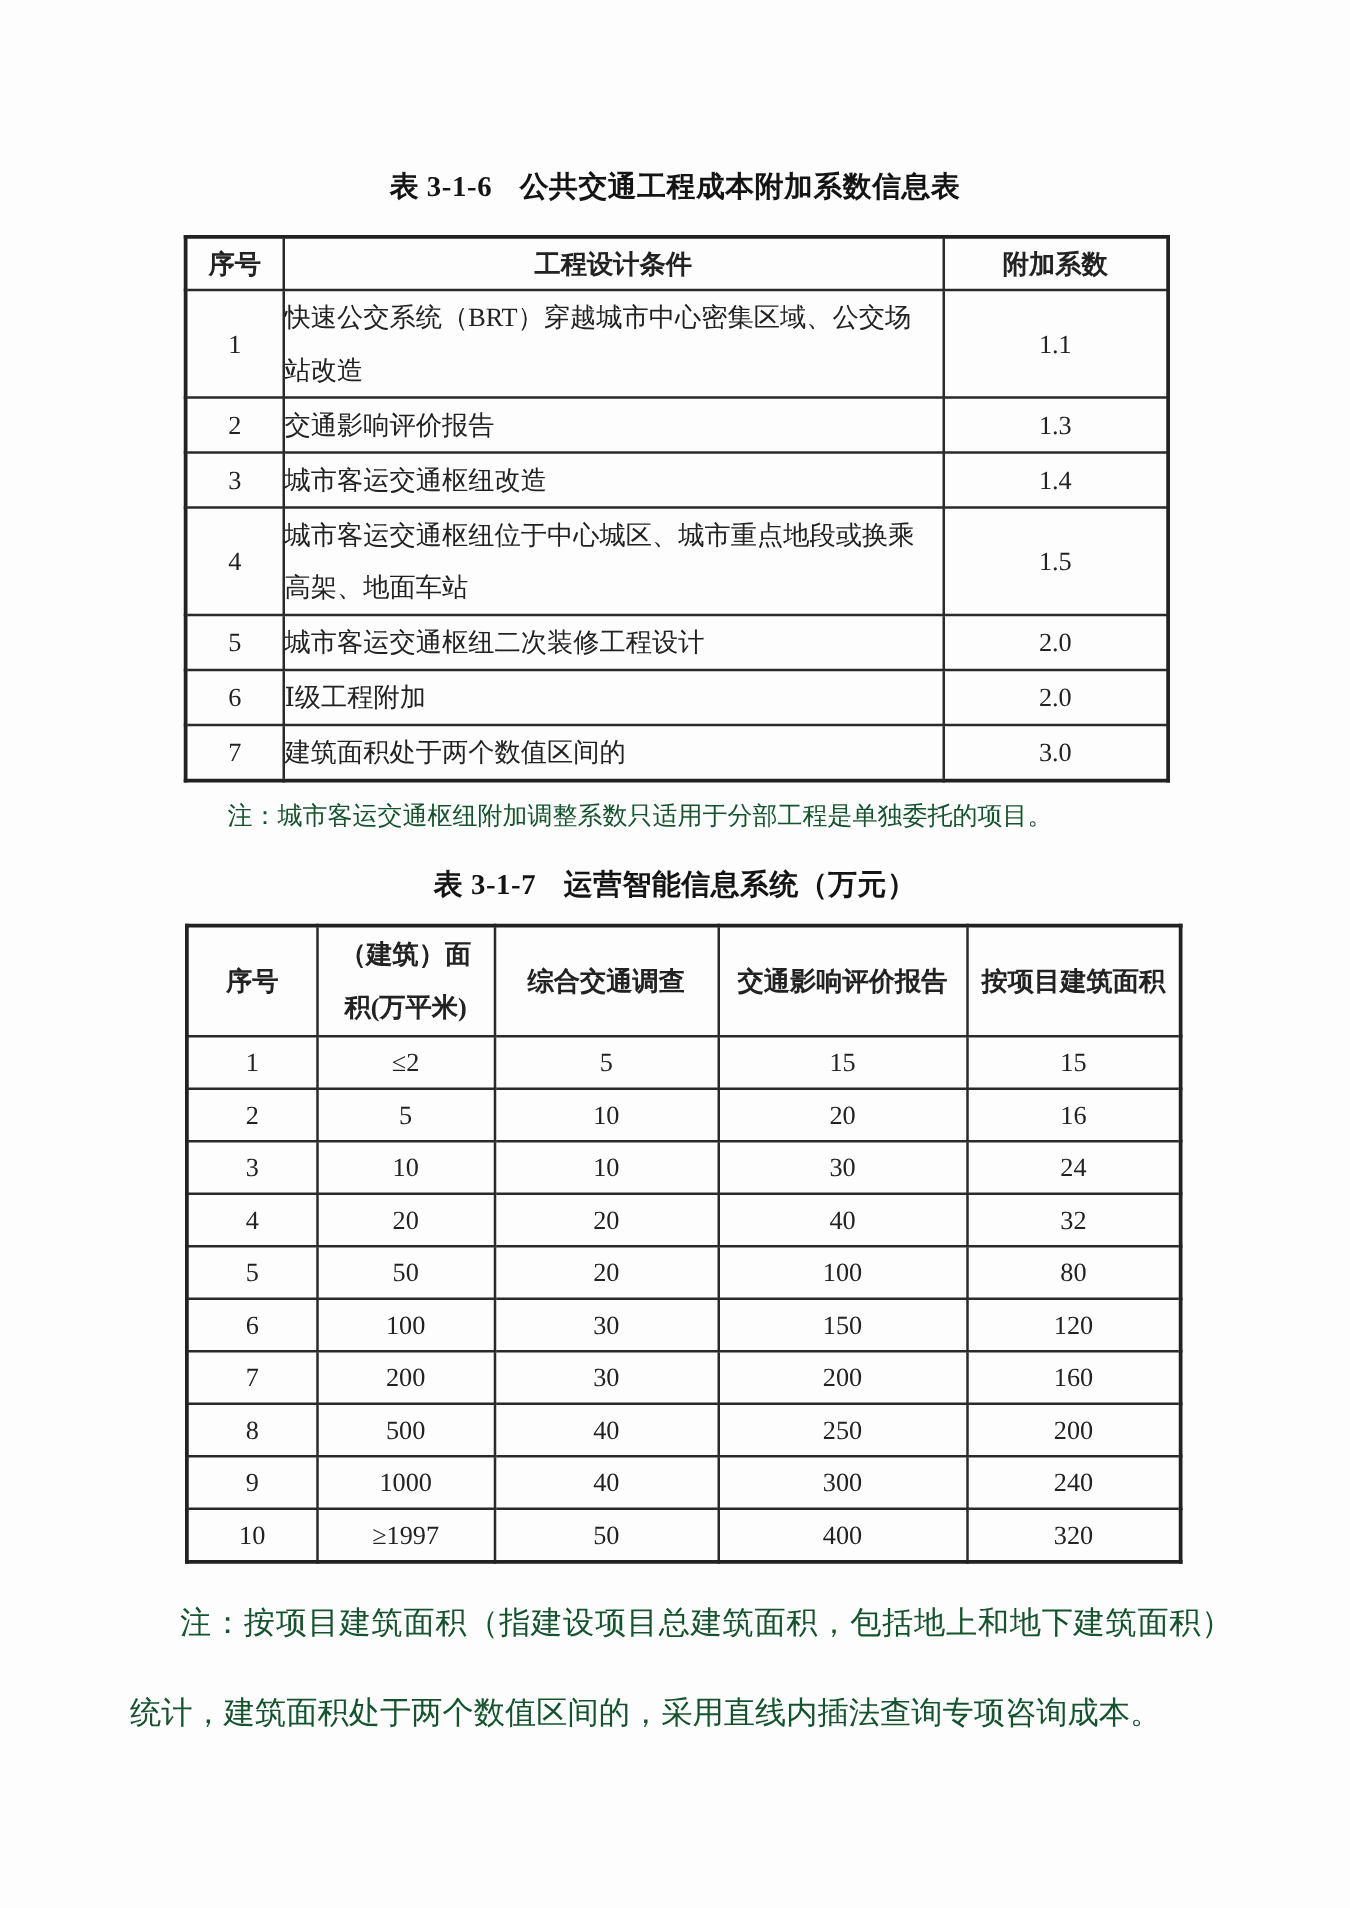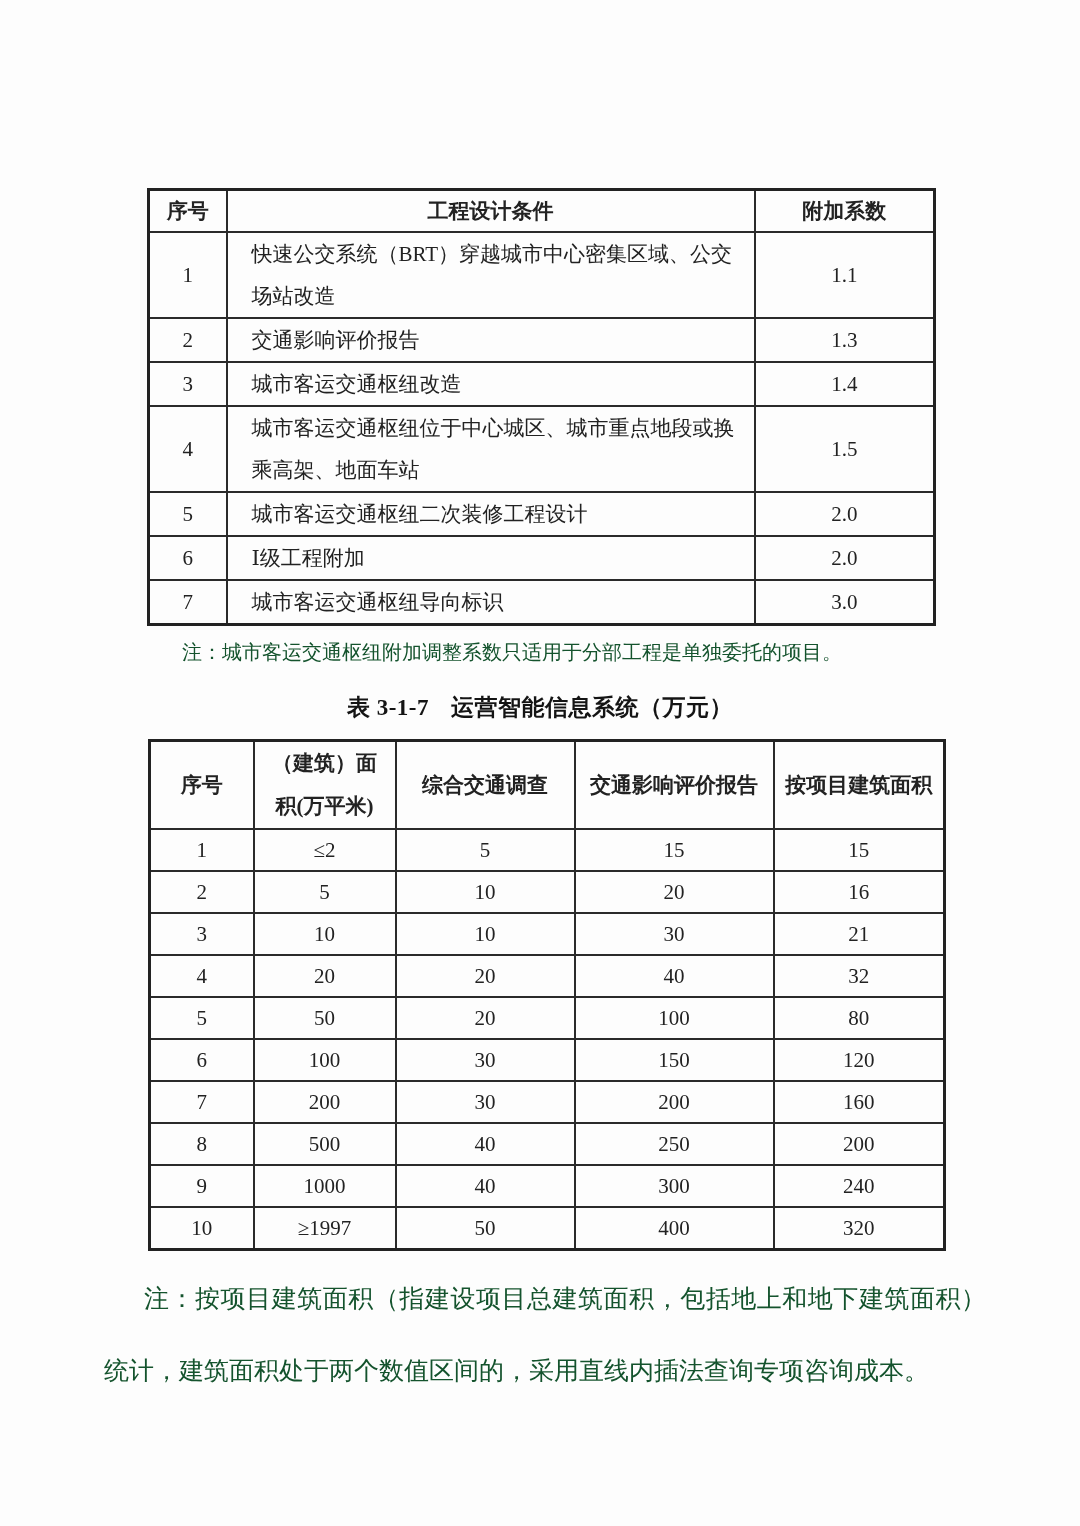--- a/index.html
+++ b/index.html
@@ -42,21 +42,21 @@
   }
   th { font-weight:700; text-align:center; }
   td { text-align:center; }
 
   #table1 { left:147px; top:188px; width:786px; }
   #table1 col:nth-child(1){ width:78px; }
   #table1 col:nth-child(2){ width:528px; }
   #table1 col:nth-child(3){ width:180px; }
   #table1 th { height:40px; }
   #table1 td { height:41px; line-height:42px; }
-  #table1 td:nth-child(2){ text-align:left; padding:0 10px 0 24px; }
+  #table1 td:nth-child(2){ text-align:left; padding:0 10px 0 0; }
 
   #table2 { left:148px; top:739px; width:795px; }
   #table2 col:nth-child(1){ width:104px; }
   #table2 col:nth-child(2){ width:142px; }
   #table2 col:nth-child(3){ width:179px; }
   #table2 col:nth-child(4){ width:199px; }
   #table2 col:nth-child(5){ width:171px; }
   #table2 thead th { height:81px; line-height:43px; }
   #table2 thead th:nth-child(2){ padding:0 16px; }
   #table2 td { height:40px; }
@@ -75,20 +75,23 @@
     line-height:72px;
     text-indent:40px;
     text-align:justify;
   }
 </style>
 </head>
 <body>
 
 <div class="page">
 
+  <div class="caption" id="caption1">
+    <span class="cap-no">表 3-1-6</span><span>公共交通工程成本附加系数信息表</span>
+  </div>
 
   <table id="table1">
     <colgroup>
         <col>
         <col>
         <col>
       </colgroup>
     <thead>
         <tr>
           <th>序号</th>
@@ -122,21 +125,21 @@
           <td>城市客运交通枢纽二次装修工程设计</td>
           <td>2.0</td>
         </tr>
         <tr>
           <td>6</td>
           <td>Ⅰ级工程附加</td>
           <td>2.0</td>
         </tr>
         <tr>
           <td>7</td>
-          <td>城市客运交通枢纽导向标识</td>
+          <td>建筑面积处于两个数值区间的</td>
           <td>3.0</td>
         </tr>
       </tbody>
   </table>
 
   <div class="note" id="note1">注：城市客运交通枢纽附加调整系数只适用于分部工程是单独委托的项目。</div>
 
   <div class="caption" id="caption2">
     <span class="cap-no">表 3-1-7</span><span>运营智能信息系统（万元）</span>
   </div>
@@ -171,21 +174,21 @@
           <td>5</td>
           <td>10</td>
           <td>20</td>
           <td>16</td>
         </tr>
         <tr>
           <td>3</td>
           <td>10</td>
           <td>10</td>
           <td>30</td>
-          <td>21</td>
+          <td>24</td>
         </tr>
         <tr>
           <td>4</td>
           <td>20</td>
           <td>20</td>
           <td>40</td>
           <td>32</td>
         </tr>
         <tr>
           <td>5</td>

